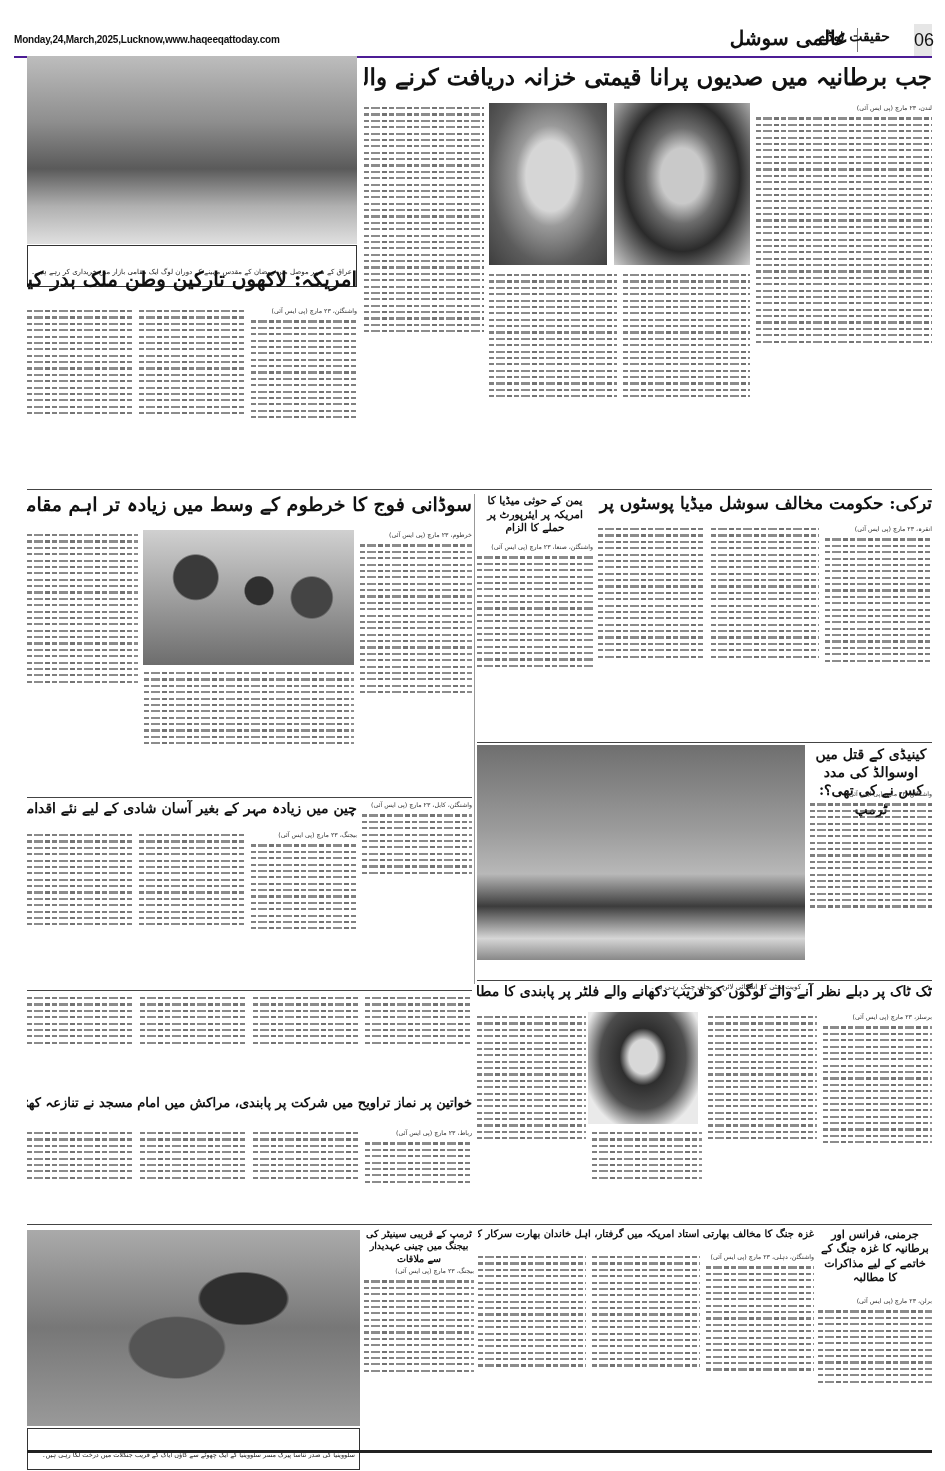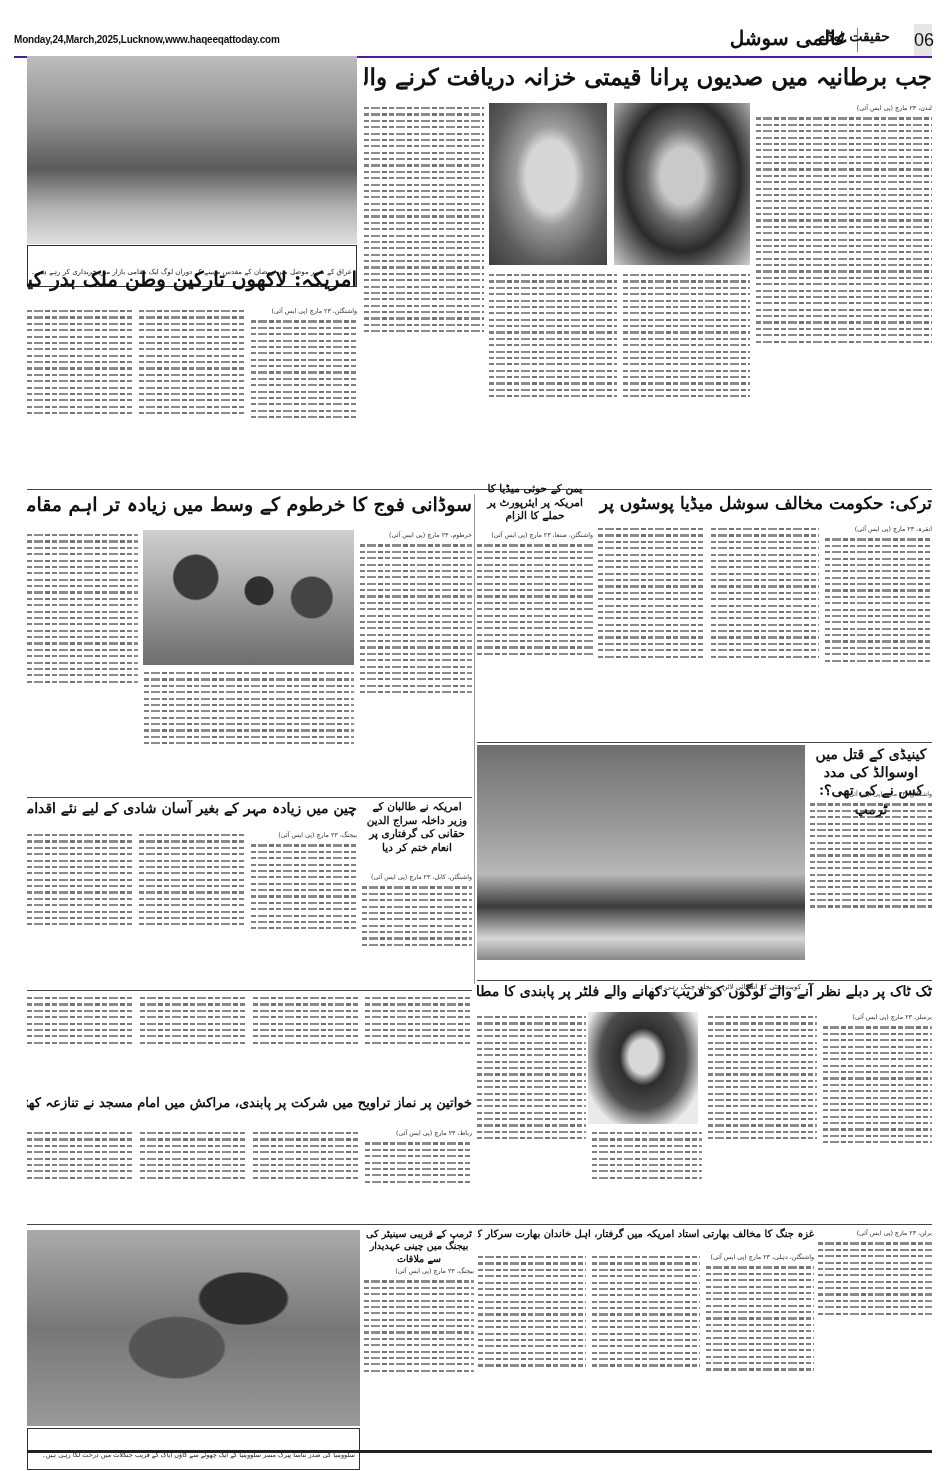--- a/index.html
+++ b/index.html
@@ -236,21 +236,21 @@
         <span class="filler"></span>
         <span class="filler"></span>
         <span class="filler"></span>
         <span class="filler"></span>
         <span class="filler"></span>
         <span class="filler"></span>
       </div>
   </div>
 </div>
 
-<div class="block" style="left:477px; top:482px; width:116px; height:245px;">
+<div class="block" style="left:477px; top:494px; width:116px; height:245px;">
   <div class="subhead" style="font-size:10.5px; height:48px;">یمن کے حوثی میڈیا کا امریکہ پر ایئرپورٹ پر حملے کا الزام</div>
   <div class="cols" style="height:196px;">
     <div class="col"><span>واشنگٹن، صنعا، ۲۳ مارچ (پی ایس آئی)</span><span class="filler"></span><span class="filler"></span><span class="filler"></span><span class="filler"></span><span class="filler"></span><span class="filler"></span><span class="filler"></span><span class="filler"></span><span class="filler"></span><span class="filler"></span><span class="filler"></span><span class="filler"></span><span class="filler"></span><span class="filler"></span><span class="filler"></span><span class="filler"></span><span class="filler"></span><span class="filler"></span></div>
   </div>
 </div>
 
 <div class="block" style="left:27px; top:494px; width:445px; height:300px;">
   <div class="headline" style="font-size:19px; height:36px;">سوڈانی فوج کا خرطوم کے وسط میں زیادہ تر اہم مقامات پر کنٹرول کا اعلان</div>
 </div>
 <div class="photo" style="left:143px; top:530px; width:211px; height:135px; background: radial-gradient(circle at 25% 35%, #3a3a3a 0 12%, transparent 13%), radial-gradient(circle at 55% 45%, #2f2f2f 0 10%, transparent 11%), radial-gradient(circle at 80% 50%, #444 0 11%, transparent 12%), linear-gradient(180deg, #d0d0d0, #9a9a9a 55%, #6d6d6d);"></div>
@@ -349,21 +349,20 @@
         <span class="filler"></span>
         <span class="filler"></span>
         <span class="filler"></span>
         <span class="filler"></span>
         <span class="filler"></span>
       </div>
   </div>
 </div>
 
 <div class="block" style="left:362px; top:800px; width:110px; height:190px;">
-  <div class="subhead" style="font-size:10.5px; height:72px;">امریکہ نے طالبان کے وزیر داخلہ سراج الدین حقانی کی گرفتاری پر انعام ختم کر دیا</div>
   <div class="cols" style="height:116px;">
     <div class="col"><span>واشنگٹن، کابل، ۲۳ مارچ (پی ایس آئی)</span><span class="filler"></span><span class="filler"></span><span class="filler"></span><span class="filler"></span><span class="filler"></span><span class="filler"></span><span class="filler"></span><span class="filler"></span><span class="filler"></span><span class="filler"></span></div>
   </div>
 </div>
 
 <div class="hr" style="left:477px; top:980px; width:455px;"></div>
 <div class="block" style="left:477px; top:983px; width:455px; height:240px;">
   <div class="headline" style="font-size:14px; height:28px;">ٹک ٹاک پر دبلے نظر آنے والے لوگوں کو فریب دکھانے والے فلٹر پر پابندی کا مطالبہ</div>
 </div>
 <div class="photo" style="left:588px; top:1012px; width:110px; height:112px; background: radial-gradient(ellipse at 50% 40%, #d8d8d8 0 18%, #2e2e2e 30%, #4d4d4d 55%, #eaeaea 80%);"></div>
@@ -566,18 +565,19 @@
         <span class="filler"></span>
         <span class="filler"></span>
         <span class="filler"></span>
         <span class="filler"></span>
         <span class="filler"></span>
       </div>
   </div>
 </div>
 
 <div class="block" style="left:818px; top:1228px; width:114px; height:218px;">
+  <div class="subhead" style="font-size:11px; height:68px;">جرمنی، فرانس اور برطانیہ کا غزہ جنگ کے خاتمے کے لیے مذاکرات کا مطالبہ</div>
   <div class="cols" style="height:148px;">
     <div class="col"><span>برلن، ۲۳ مارچ (پی ایس آئی)</span><span class="filler"></span><span class="filler"></span><span class="filler"></span><span class="filler"></span><span class="filler"></span><span class="filler"></span><span class="filler"></span><span class="filler"></span><span class="filler"></span><span class="filler"></span><span class="filler"></span><span class="filler"></span></div>
   </div>
 </div>
 
 <div class="hr" style="left:27px; top:1450px; width:905px; height:3px; background:#222;"></div>
 
 </body></html>

